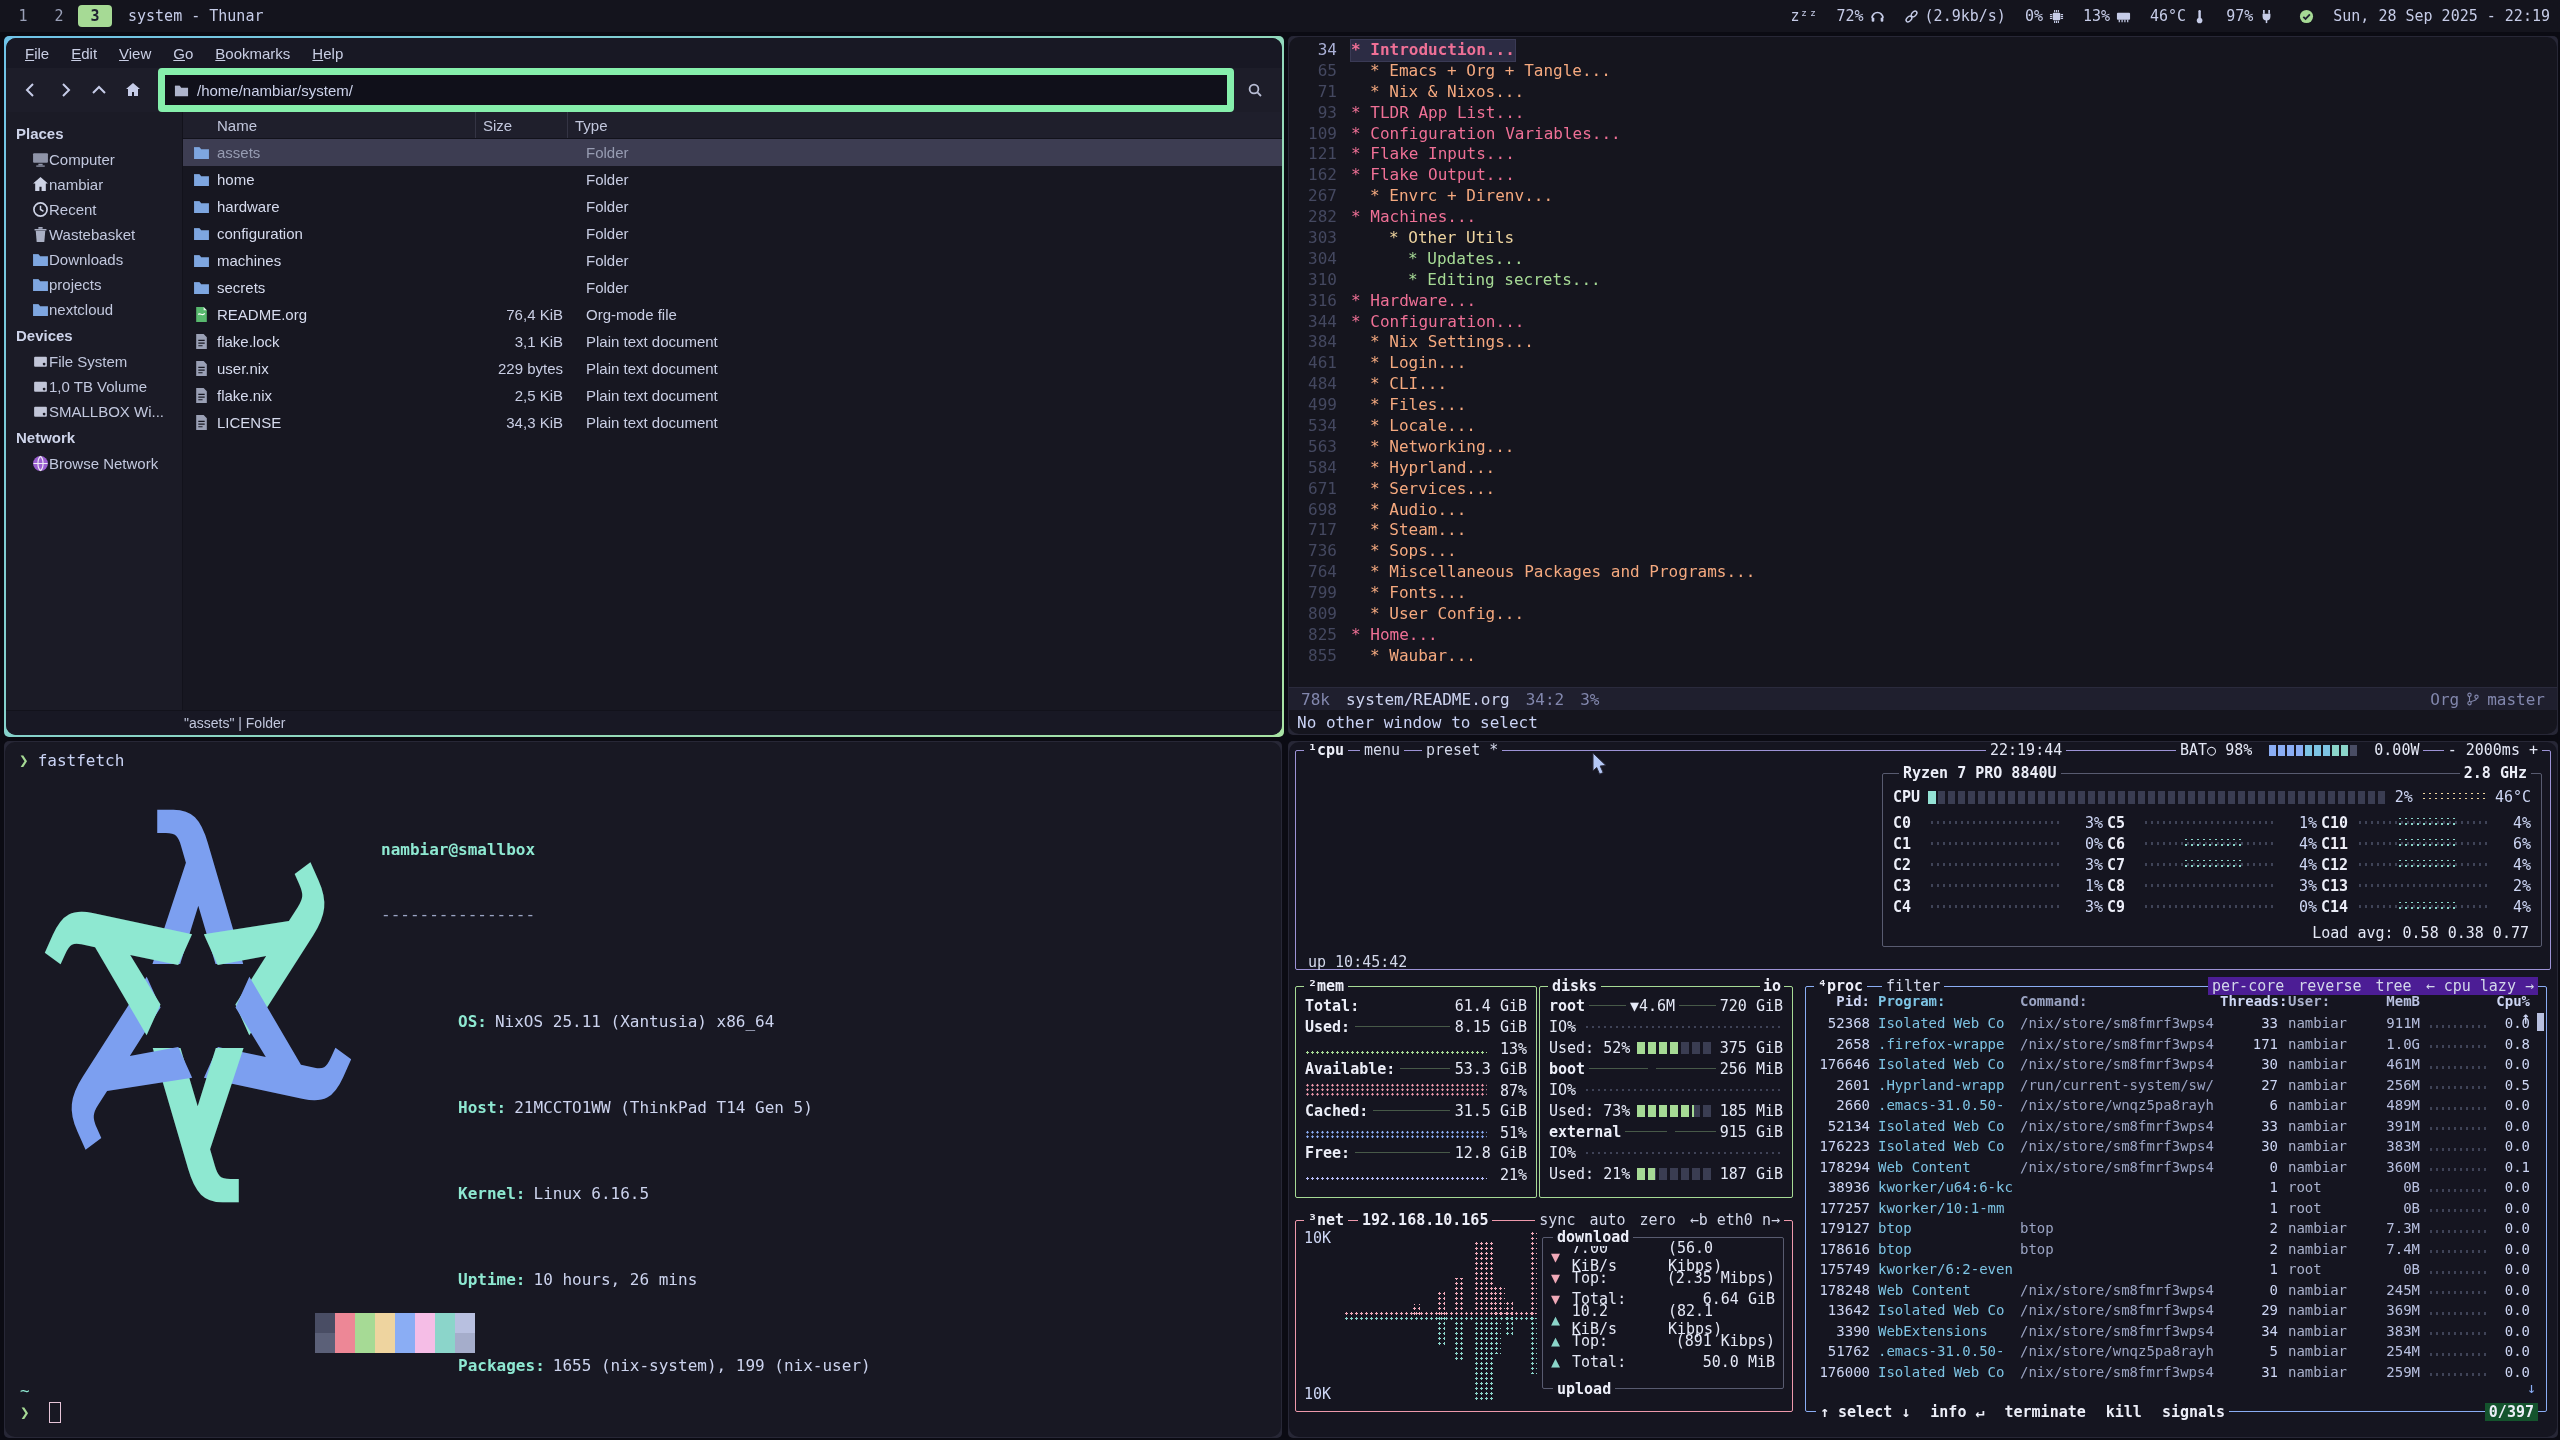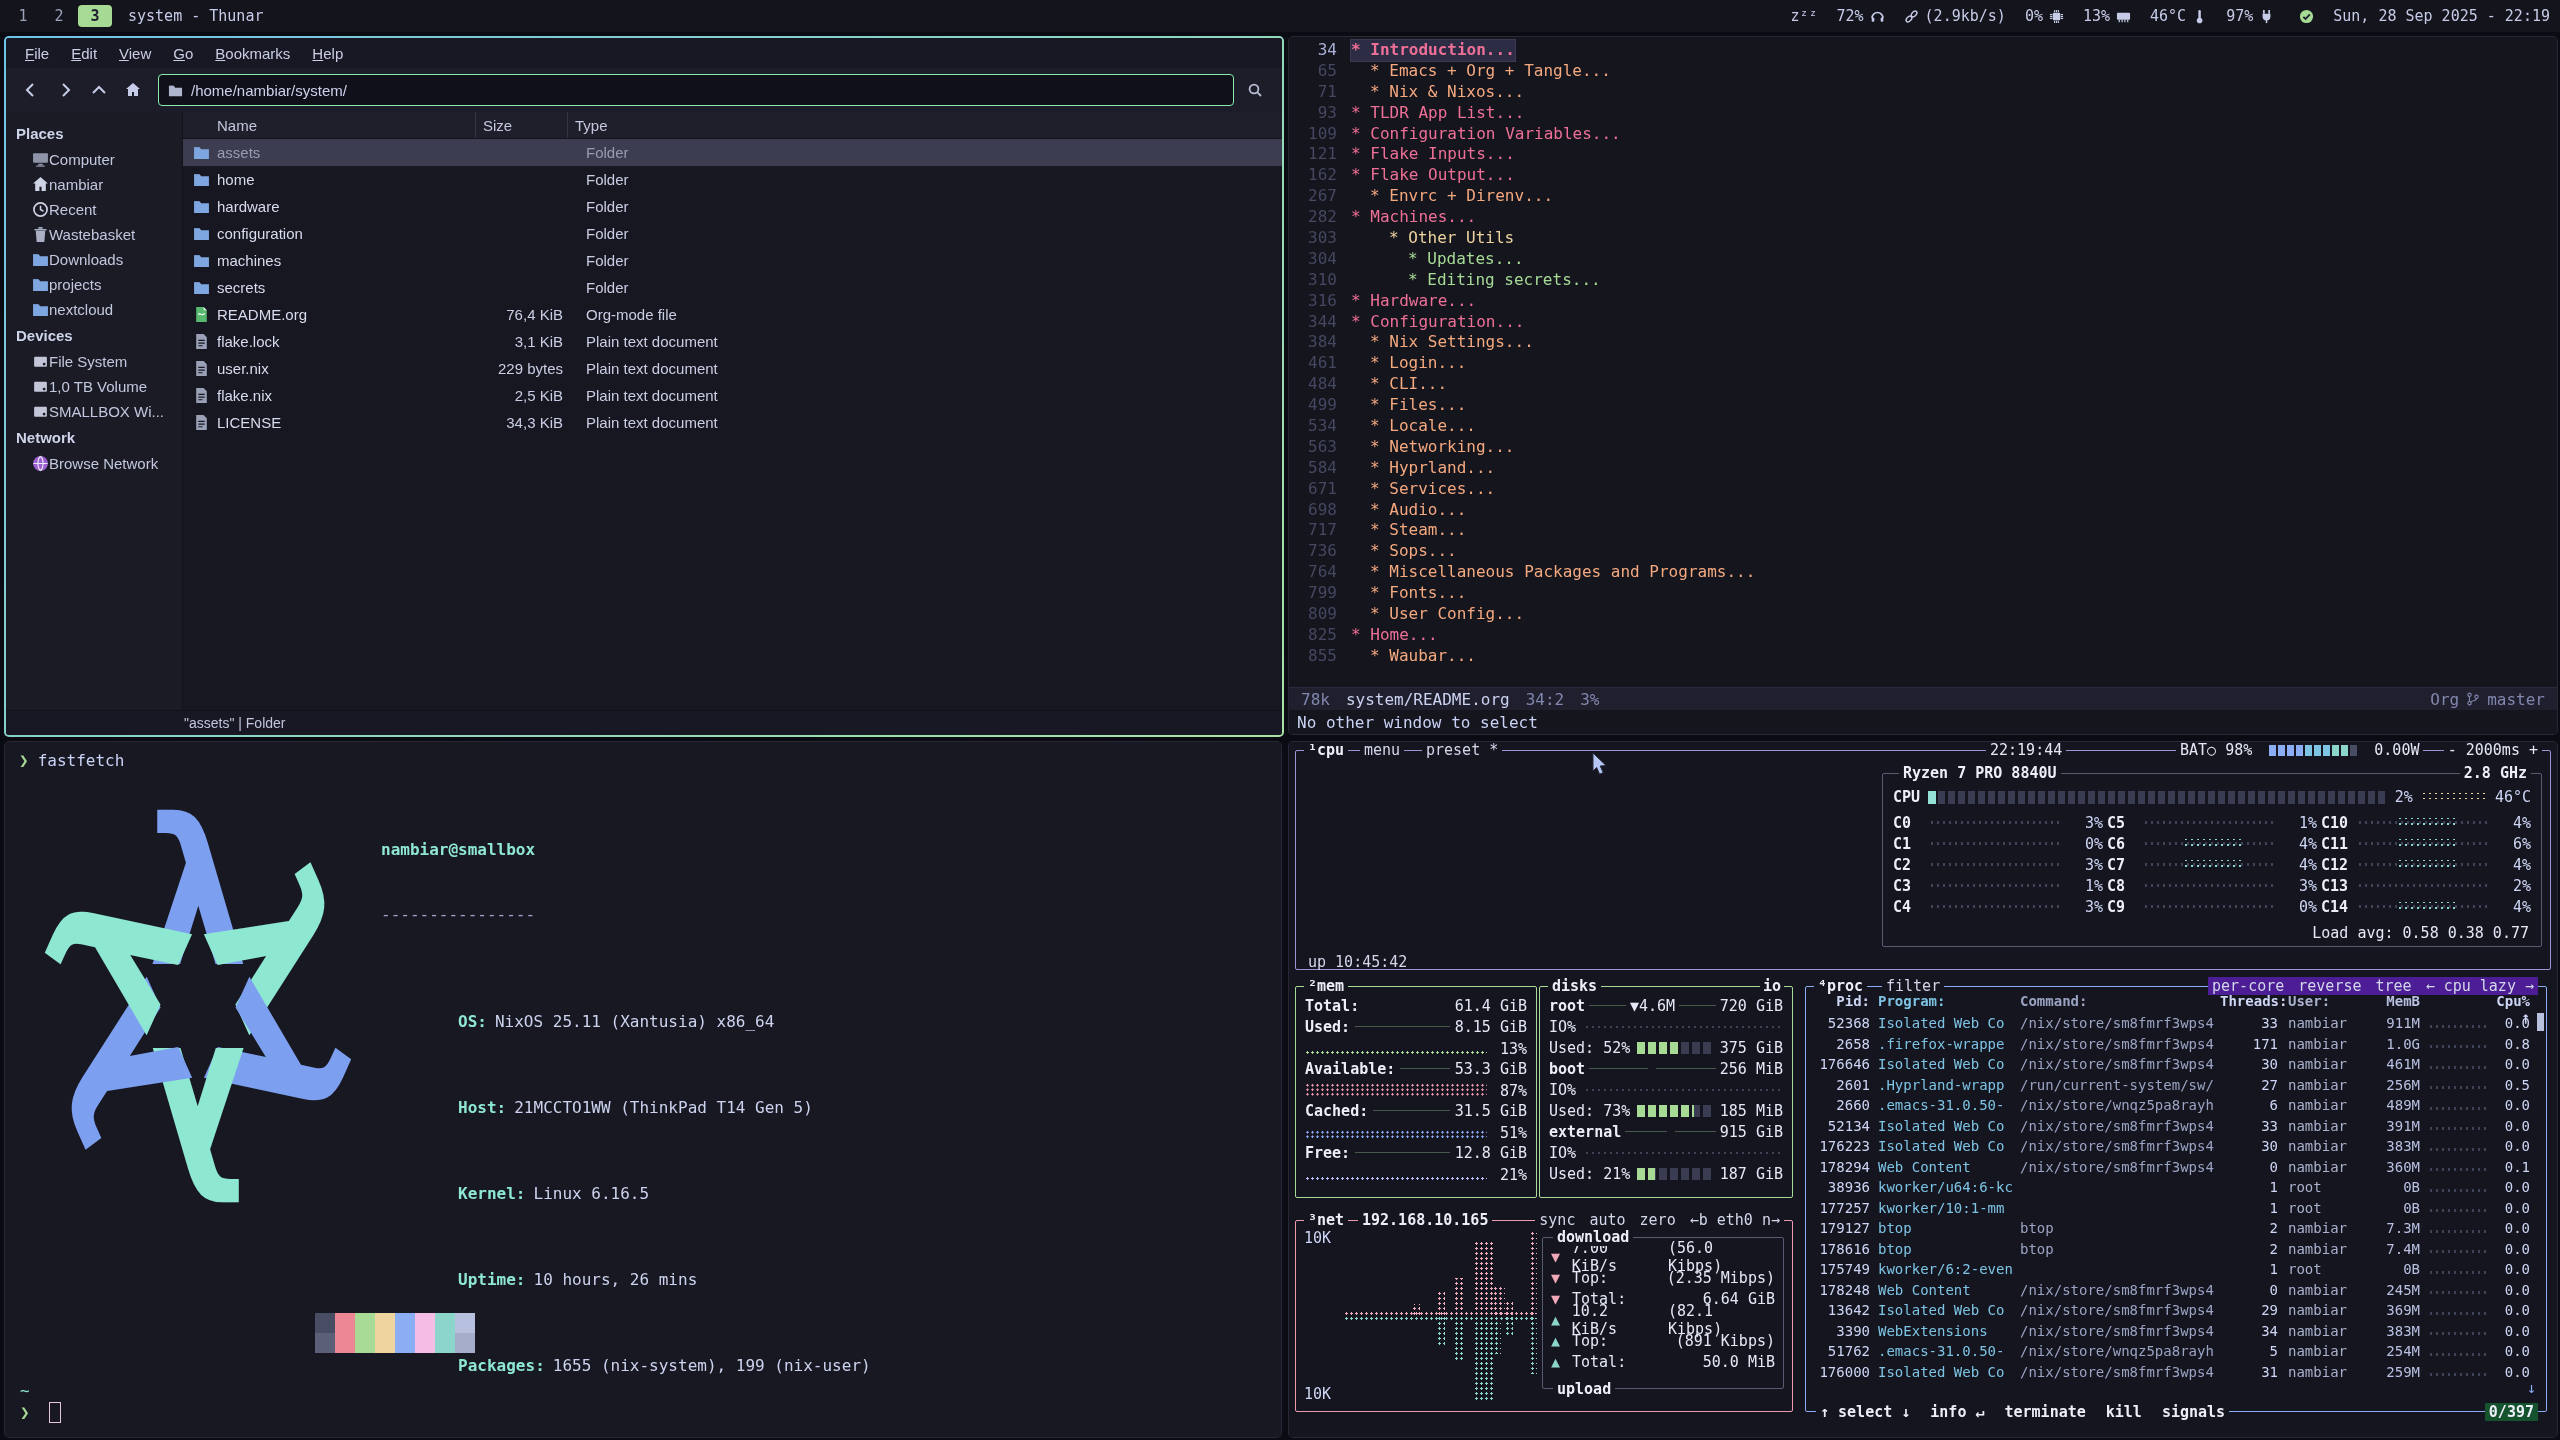--- a/index.html
+++ b/index.html
@@ -16,33 +16,33 @@
   .bar-title{margin-left:16px;color:#c6cce8;}
   .bar-right{margin-left:auto;display:flex;align-items:center;gap:19px;padding-right:10px;}
   .mod{display:flex;align-items:center;gap:6px;}
   .mod.icon_first{flex-direction:row-reverse;}
   .mic .ic{width:15px;height:15px;display:block;color:#c6cce8;}
 
   
   .winframe{position:absolute;border-radius:5px;}
   .thunar-frame{left:4px;top:36px;width:1276px;height:697px;padding:2px;
     background:linear-gradient(140deg,#6fc3e8,#8ed7c0 55%,#a8e3a4);}
-  .win{width:100%;height:100%;border-radius:3px;overflow:hidden;display:flex;flex-direction:column;}
+  .win{width:100%;height:100%;border-radius:10px;overflow:hidden;display:flex;flex-direction:column;}
   .emacs-frame{left:1288px;top:36px;width:1268px;height:697px;background:#272736;padding:1px;}
   .term-frame {left:4px;top:741px;width:1276px;height:695px;background:#272736;padding:1px;}
   .btop-frame {left:1288px;top:741px;width:1268px;height:695px;background:#272736;padding:1px;}
 
   
   .thunar{background:#1d1d29;font-family:"Liberation Sans",sans-serif;font-size:15px;color:#c9cee4;}
   .t-menu{height:30px;display:flex;align-items:center;gap:4px;padding-left:10px;background:#181824;}
   .mi{padding:3px 9px;border-radius:3px;}
   .t-tool{height:44px;display:flex;align-items:center;background:#1d1d29;padding:0 10px;gap:4px;}
   .tbtn{width:30px;height:30px;display:flex;align-items:center;justify-content:center;border-radius:4px;color:#b8bdd4;}
   .tbtn .ic{width:16px;height:16px;}
-  .t-path{flex:1;height:30px;margin-left:6px;background:#10101a;border:1px solid #86efac;border-radius:4px;
+  .t-path{flex:1;height:30px;margin-left:6px;background:#10101a;border:7px solid #86efac;border-radius:4px;
           display:flex;align-items:center;padding:0 9px;gap:8px;color:#ccd2ea;}
   .t-path .ic{width:15px;height:15px;color:#aeb4cc;}
   .t-search{width:34px;height:30px;display:flex;align-items:center;justify-content:center;color:#b8bdd4;}
   .t-search .ic{width:16px;height:16px;}
   .t-main{flex:1;display:flex;min-height:0;}
   .t-side{width:176px;background:#1b1b26;border-right:1px solid #12121b;padding-top:8px;overflow:hidden;}
   .sec-title{font-weight:bold;color:#ced4ea;padding:5px 10px;}
   .side-item{display:flex;align-items:center;padding:4px 6px 4px 26px;color:#c2c8de;}
   .side-item .ic{width:17px;height:17px;flex:none;}
   .t-list{flex:1;background:#171721;display:flex;flex-direction:column;}

